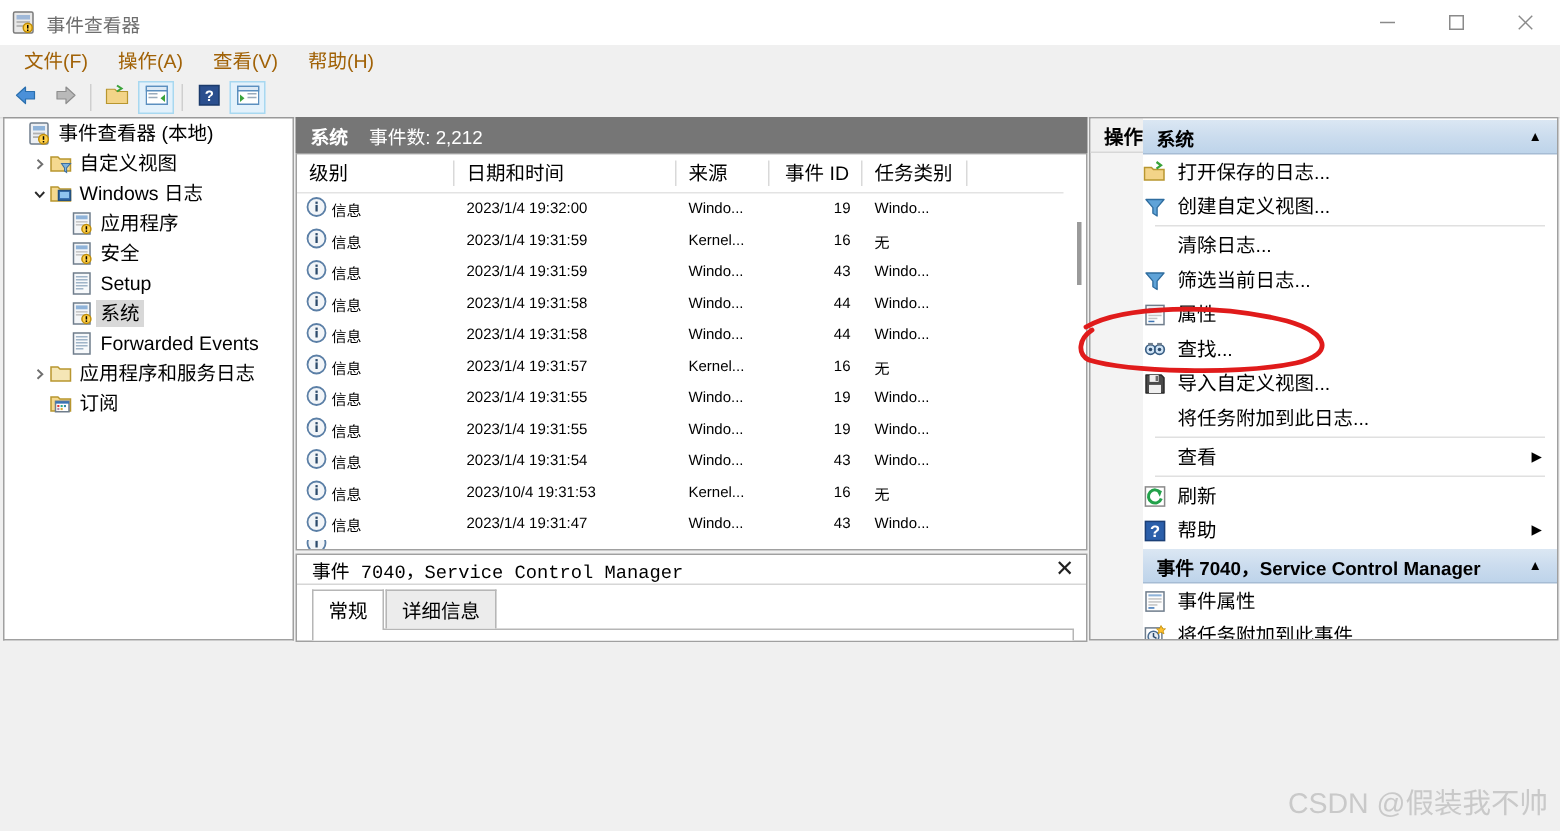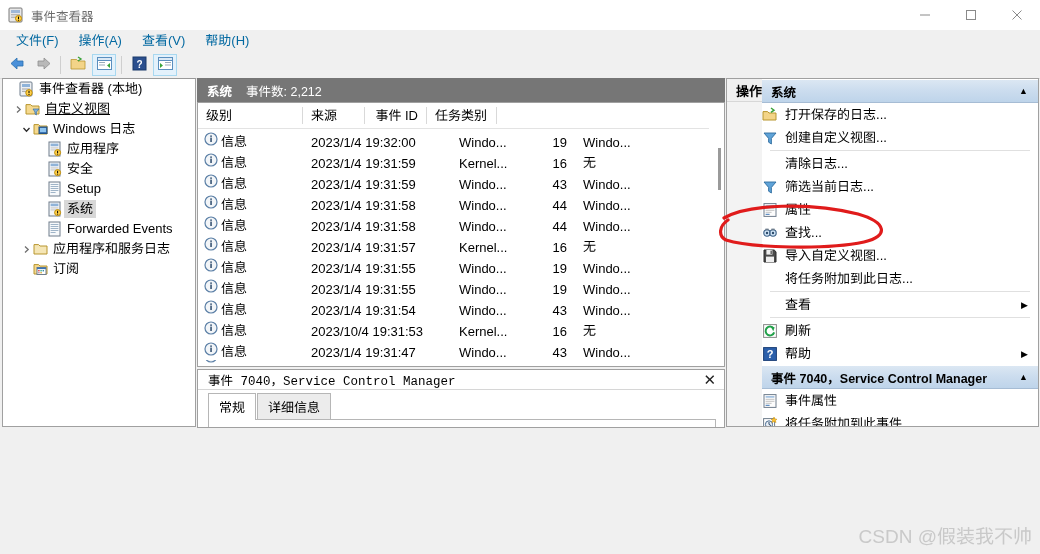--- a/index.html
+++ b/index.html
@@ -15,21 +15,21 @@
   
   .titlebar{height:30px;background:#ffffff;display:flex;align-items:center;position:relative;}
   .titlebar .ico{width:16px;height:16px;margin-left:8px;margin-right:7px;position:relative;flex:0 0 auto;}
   .titlebar .title{font-size:12.5px;color:#6d6d6d;}
   .wctrls{position:absolute;right:0;top:0;height:30px;display:flex;}
   .wctrl{width:46px;height:30px;display:flex;align-items:center;justify-content:center;}
   .wctrl svg{display:block;}
 
   
   .menubar{height:22px;background:#f0f0f0;display:flex;align-items:center;padding-left:6px;}
-  .menuitem{font-size:13px;color:#0369a1;padding:2px 10px;line-height:16px;}
+  .menuitem{font-size:13px;color:#a16207;padding:2px 10px;line-height:16px;}
 
   
   .toolbar{height:26px;background:#f0f0f0;display:flex;align-items:center;padding-left:4px;
            border-bottom:1px solid #dedede;}
   .tbtn{width:24px;height:22px;display:flex;align-items:center;justify-content:center;margin:0 1px;}
   .tbtn.sel{background:#e3f1fb;border:1px solid #a8d8f0;box-sizing:border-box;}
   .tsep{width:1px;height:18px;background:#cfcfcf;margin:0 4px;}
 
   
   .panes{position:absolute;left:0;top:78px;width:1040px;height:350px;display:flex;}
@@ -49,21 +49,21 @@
               padding-left:10px;gap:14px;font-size:12.5px;}
   .listhdrbar b{font-weight:bold;}
   .listbox{flex:0 0 auto;height:265px;background:#fff;border:1px solid #a0a0a0;box-sizing:border-box;
            position:relative;overflow:hidden;}
   .cols{display:flex;height:25px;align-items:center;border-bottom:1px solid #e3e3e3;
         background:#fff;position:relative;}
   .col{font-size:13px;padding-left:8px;box-sizing:border-box;border-right:1px solid #d9d9d9;
        height:17px;line-height:17px;overflow:hidden;white-space:nowrap;}
   .col.n{text-align:right;padding-right:8px;padding-left:0;}
   .rows{position:relative;}
-  .erow{display:flex;height:21px;align-items:flex-end;font-size:13px;white-space:nowrap;}
+  .erow{display:flex;height:21px;align-items:center;font-size:10px;white-space:nowrap;}
   .ec{box-sizing:border-box;padding-left:8px;overflow:hidden;}
   .ec.n{text-align:right;padding-right:8px;padding-left:0;}
   .lvl{display:flex;align-items:center;gap:3px;padding-left:6px;}
   .vsb{position:absolute;right:0;top:25px;width:15px;bottom:0;background:#fff;}
   .vthumb{position:absolute;right:3px;top:20px;width:3px;height:42px;background:#9a9a9a;}
 
   
   .detailpane{flex:1;margin-top:2px;background:#fff;border:1px solid #a0a0a0;box-sizing:border-box;
               position:relative;overflow:hidden;display:flex;flex-direction:column;}
   .dhdr{height:24px;display:flex;align-items:center;justify-content:space-between;
@@ -223,21 +223,21 @@
               <rect x="1" y="1" width="12" height="14" rx="1" fill="#eceff3" stroke="#6f7d8c"></rect>
               <rect x="3" y="3" width="8" height="3" fill="#8fb3d9"></rect>
               <rect x="3" y="7.4" width="8" height="1.2" fill="#b0b0b0"></rect>
               <rect x="3" y="9.8" width="8" height="1.2" fill="#b0b0b0"></rect>
               <circle cx="10" cy="11.8" r="3.2" fill="#ffd04a" stroke="#bf8d08"></circle>
               <rect x="9.5" y="9.8" width="1" height="2.4" fill="#000"></rect>
               <rect x="9.5" y="13" width="1" height="1" fill="#000"></rect>
             </svg></span>
           <span class="tlabel">事件查看器 (本地)</span>
         </div>
-        <div class="trow" style="padding-left: 8px; text-decoration: underline;">
+        <div class="trow" style="padding-left: 16px;">
           <span class="twist">
             <svg width="9" height="9" viewBox="0 0 9 9">
               <path d="M3 1.5 L6.2 4.5 L3 7.5" fill="none" stroke="#707070" stroke-width="1.3"></path>
             </svg>
           </span>
           <span class="tico"><svg width="16" height="16" viewBox="0 0 16 16">
               <path d="M1 4 L1 13 L14 13 L14 5 L7 5 L5.6 3.6 L1 3.6 Z" fill="#f5d98f" stroke="#b8962f"></path>
               <path d="M8 8 L14 8 L11.4 11 L11.4 14 L10 13 L10 11 Z" fill="#7fb3dd" stroke="#3f6f9e" stroke-width="0.7"></path>
             </svg></span>
           <span class="tlabel">自定义视图</span>
@@ -348,20 +348,21 @@
     <div class="centerpane">
 
       <div class="listhdrbar">
         <b>系统</b>
         <span>事件数: 2,212</span>
       </div>
 
       <div class="listbox">
         <div class="cols" id="cols">
             <div class="col" style="width: 105px;">级别</div>
+            <div class="col" style="width: 148px;">日期和时间</div>
             <div class="col" style="width: 62px;">来源</div>
             <div class="col n" style="width: 62px;">事件 ID</div>
             <div class="col" style="width: 70px;">任务类别</div>
             <div class="col" style="width: 60px; border-right: none;"></div>
           </div>
         <div class="rows" id="rows">
             <div class="erow">
               <div class="ec" style="width: 105px; padding-left: 0px;">
                 <span class="lvl">
                   <span><svg width="14" height="14" viewBox="0 0 14 14">

